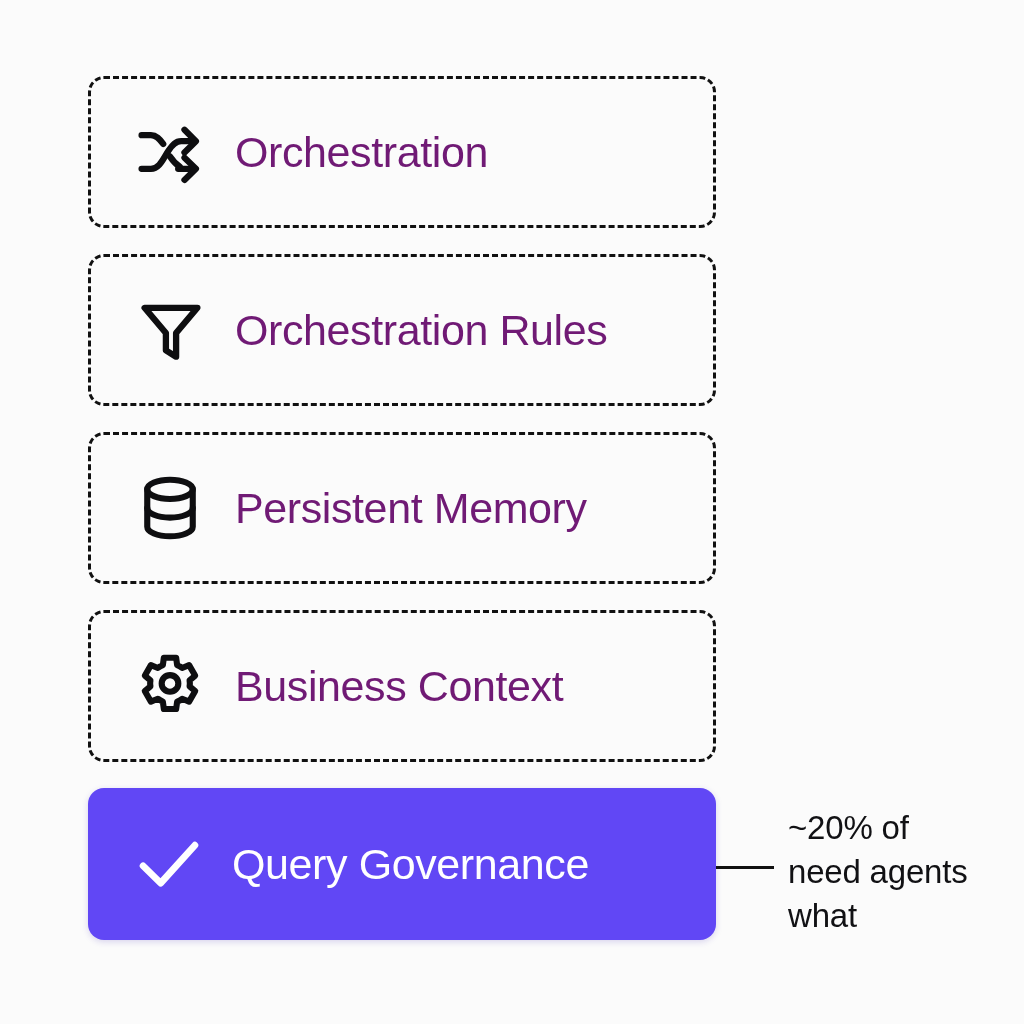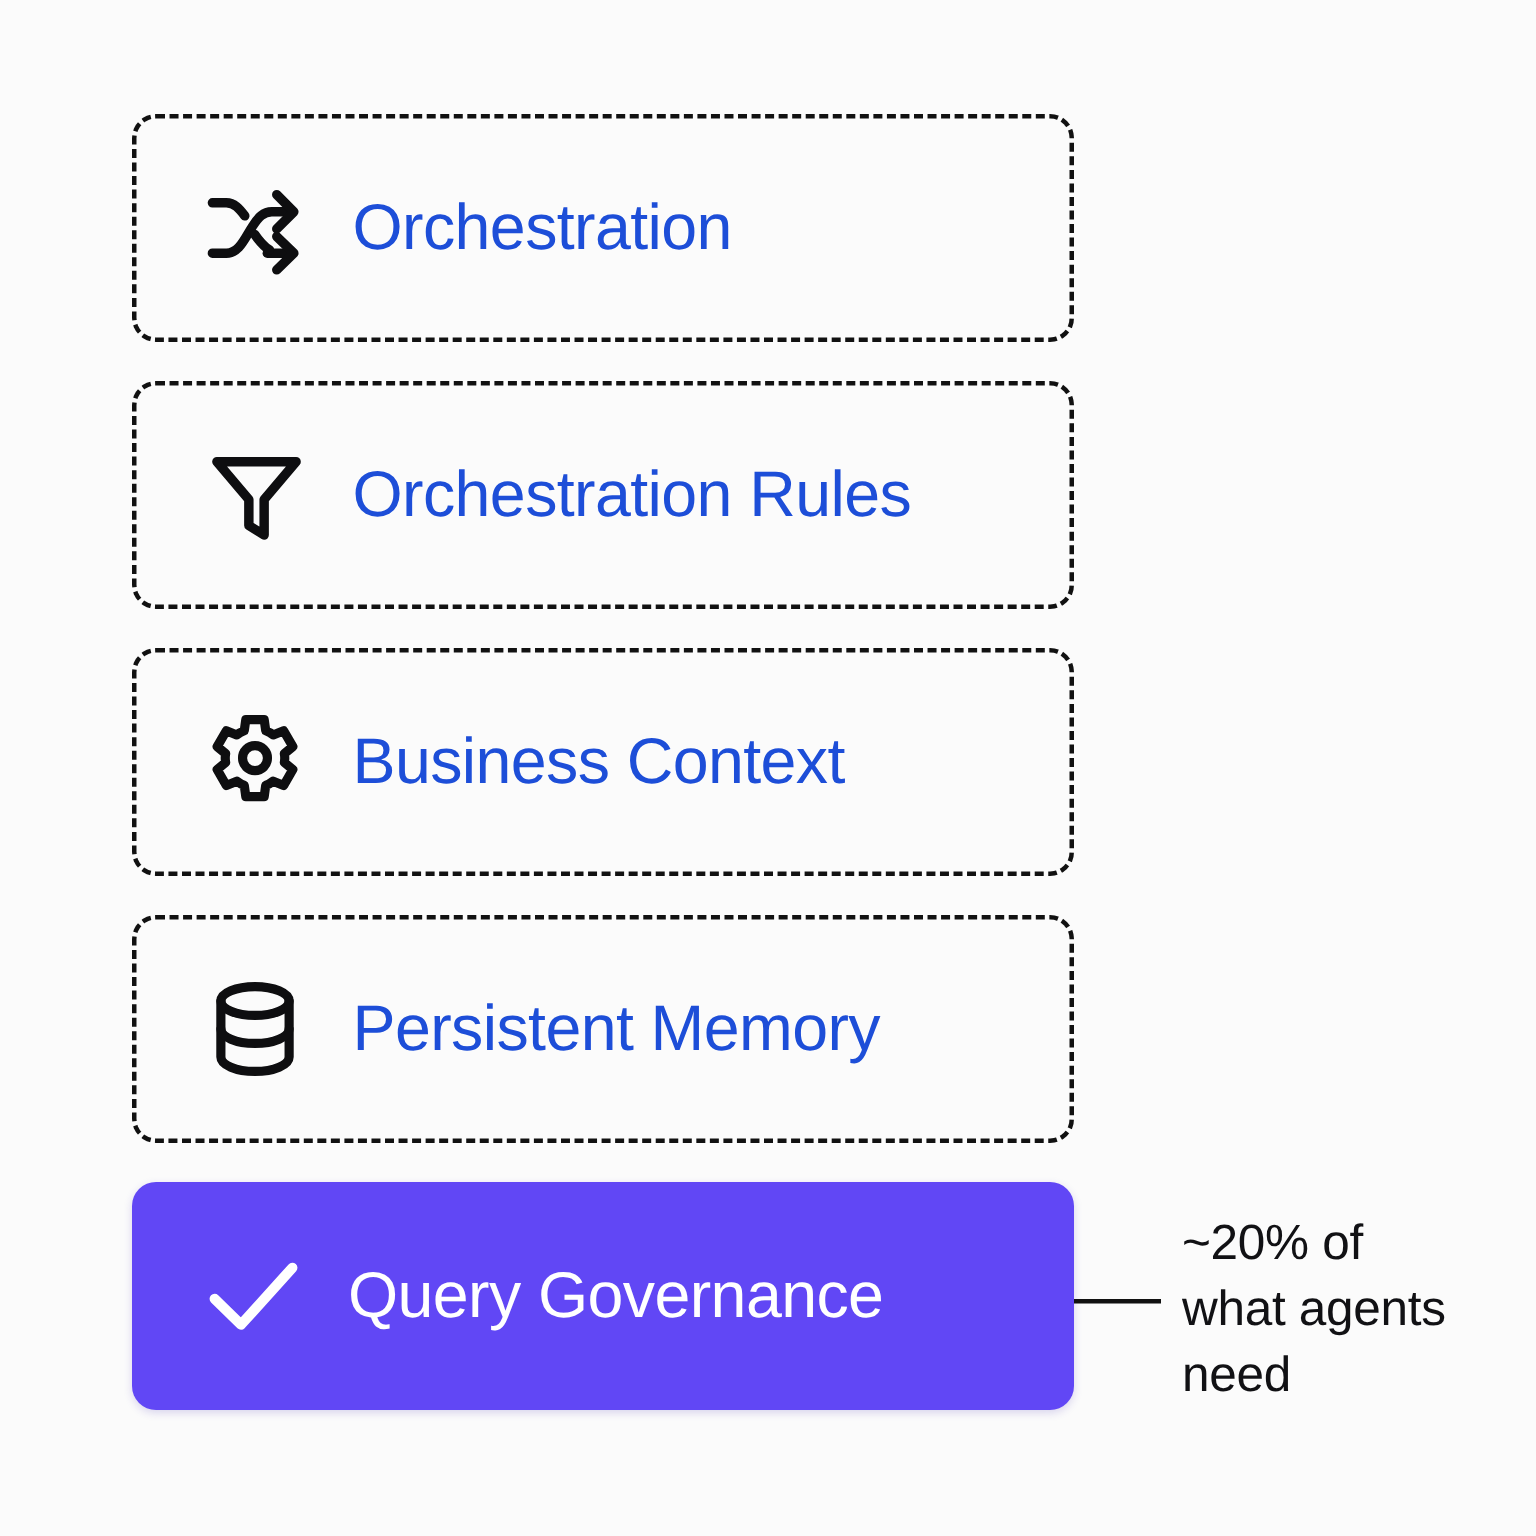--- a/index.html
+++ b/index.html
@@ -62,21 +62,21 @@
     justify-content: flex-start;
   }
 
   .card-icon svg {
     display: block;
   }
 
   .card-label {
     font-size: 43px;
     letter-spacing: -0.4px;
-    color: #1d4ed8;
+    color: #701a75;
     white-space: nowrap;
     line-height: 1;
     margin-left: 14px;
   }
 
   .card.filled .card-label {
     color: #ffffff;
   }
 
   
@@ -131,50 +131,50 @@
         <svg width="72" height="72" viewBox="0 0 24 24" fill="none" stroke="#0e0e10" stroke-width="2.1" stroke-linecap="round" stroke-linejoin="round">
           <path d="M3.2 4.6h17.6l-7.1 8.4v7.9l-3.4-2.1v-5.8z"></path>
         </svg>
       </div>
       <div class="card-label">Orchestration Rules</div>
     </div>
 
     <div class="card dashed">
       <div class="card-icon">
         <svg width="70" height="70" viewBox="0 0 24 24" fill="none" stroke="#0e0e10" stroke-width="2.1" stroke-linecap="round" stroke-linejoin="round">
-          <path d="M9.9 2.3h4.2l.35 2.55c.62.22 1.2.55 1.71.97l2.39-.98 2.1 3.64-1.94 1.6c.06.33.09.67.09 1.02s-.03.69-.09 1.02l1.94 1.6-2.1 3.64-2.39-.98c-.51.42-1.09.75-1.71.97l-.35 2.55H9.9l-.35-2.55a6.4 6.4 0 0 1-1.71-.97l-2.39.98-2.1-3.64 1.94-1.6A6.6 6.6 0 0 1 5.2 11.1c0-.35.03-.69.09-1.02l-1.94-1.6 2.1-3.64 2.39.98c.51-.42 1.09-.75 1.71-.97z"></path>
-          <circle cx="12" cy="11.1" r="2.85"></circle>
-        </svg>
-      </div>
-      <div class="card-label">Business Context</div>
-    </div>
-
-    <div class="card dashed">
-      <div class="card-icon">
-        <svg width="70" height="70" viewBox="0 0 24 24" fill="none" stroke="#0e0e10" stroke-width="2.1" stroke-linecap="round" stroke-linejoin="round">
           <ellipse cx="12" cy="5.6" rx="7.8" ry="3.3"></ellipse>
           <path d="M4.2 5.6v12.8c0 1.82 3.49 3.3 7.8 3.3s7.8-1.48 7.8-3.3V5.6"></path>
           <path d="M4.2 12c0 1.82 3.49 3.3 7.8 3.3s7.8-1.48 7.8-3.3"></path>
         </svg>
       </div>
       <div class="card-label">Persistent Memory</div>
+    </div>
+
+    <div class="card dashed">
+      <div class="card-icon">
+        <svg width="70" height="70" viewBox="0 0 24 24" fill="none" stroke="#0e0e10" stroke-width="2.1" stroke-linecap="round" stroke-linejoin="round">
+          <path d="M9.9 2.3h4.2l.35 2.55c.62.22 1.2.55 1.71.97l2.39-.98 2.1 3.64-1.94 1.6c.06.33.09.67.09 1.02s-.03.69-.09 1.02l1.94 1.6-2.1 3.64-2.39-.98c-.51.42-1.09.75-1.71.97l-.35 2.55H9.9l-.35-2.55a6.4 6.4 0 0 1-1.71-.97l-2.39.98-2.1-3.64 1.94-1.6A6.6 6.6 0 0 1 5.2 11.1c0-.35.03-.69.09-1.02l-1.94-1.6 2.1-3.64 2.39.98c.51-.42 1.09-.75 1.71-.97z"></path>
+          <circle cx="12" cy="11.1" r="2.85"></circle>
+        </svg>
+      </div>
+      <div class="card-label">Business Context</div>
     </div>
 
     <div class="card filled">
       <div class="card-icon">
         <svg width="74" height="74" viewBox="0 0 24 24" fill="none" stroke="#ffffff" stroke-width="2.2" stroke-linecap="round" stroke-linejoin="round">
           <polyline points="3.6,12.6 9.3,18.2 20.4,5.9"></polyline>
         </svg>
       </div>
       <div class="card-label">Query Governance</div>
     </div>
 
   </div>
 
   <div class="annotation-connector"></div>
 
   <div class="annotation-text">
     <span class="ann-line">~20% of</span>
-    <span class="ann-line">what agents</span>
-    <span class="ann-line">need</span>
+    <span class="ann-line">need agents</span>
+    <span class="ann-line">what</span>
   </div>
 
 </div>
 
 </body></html>

